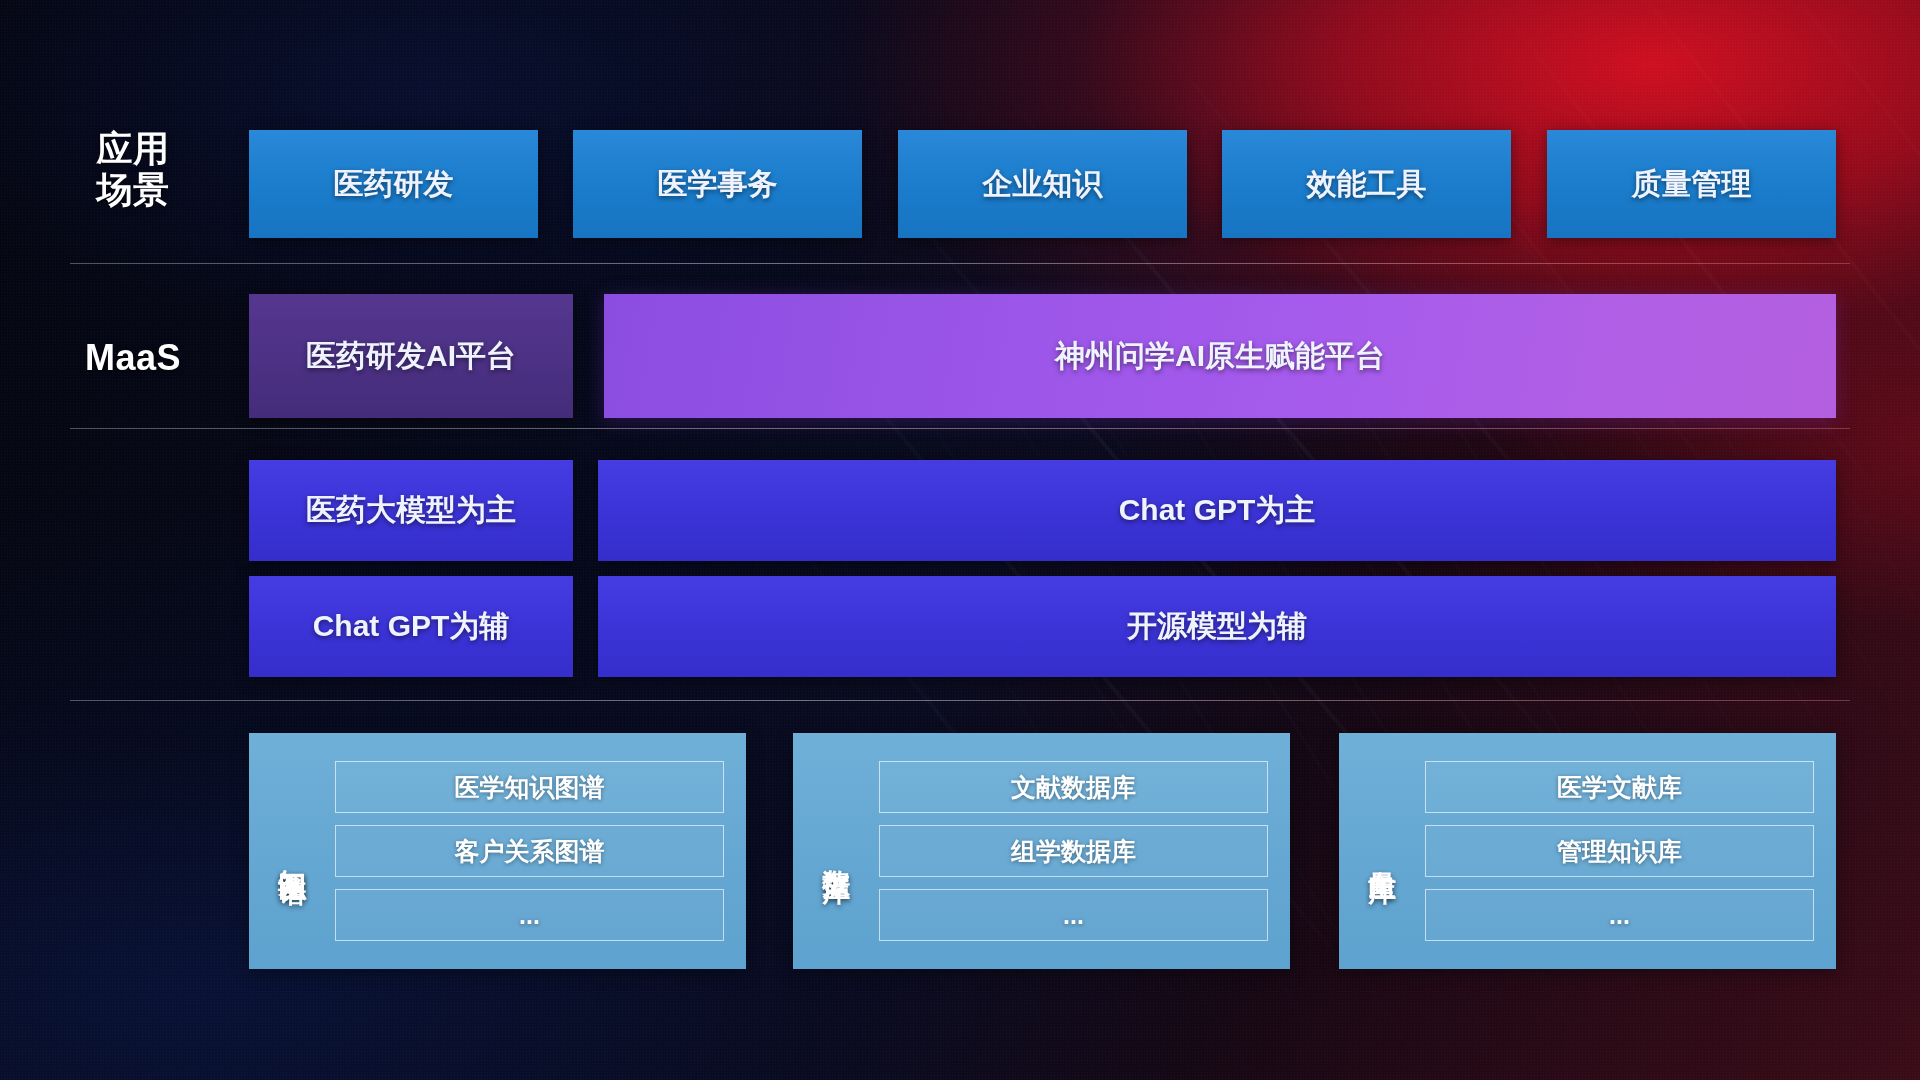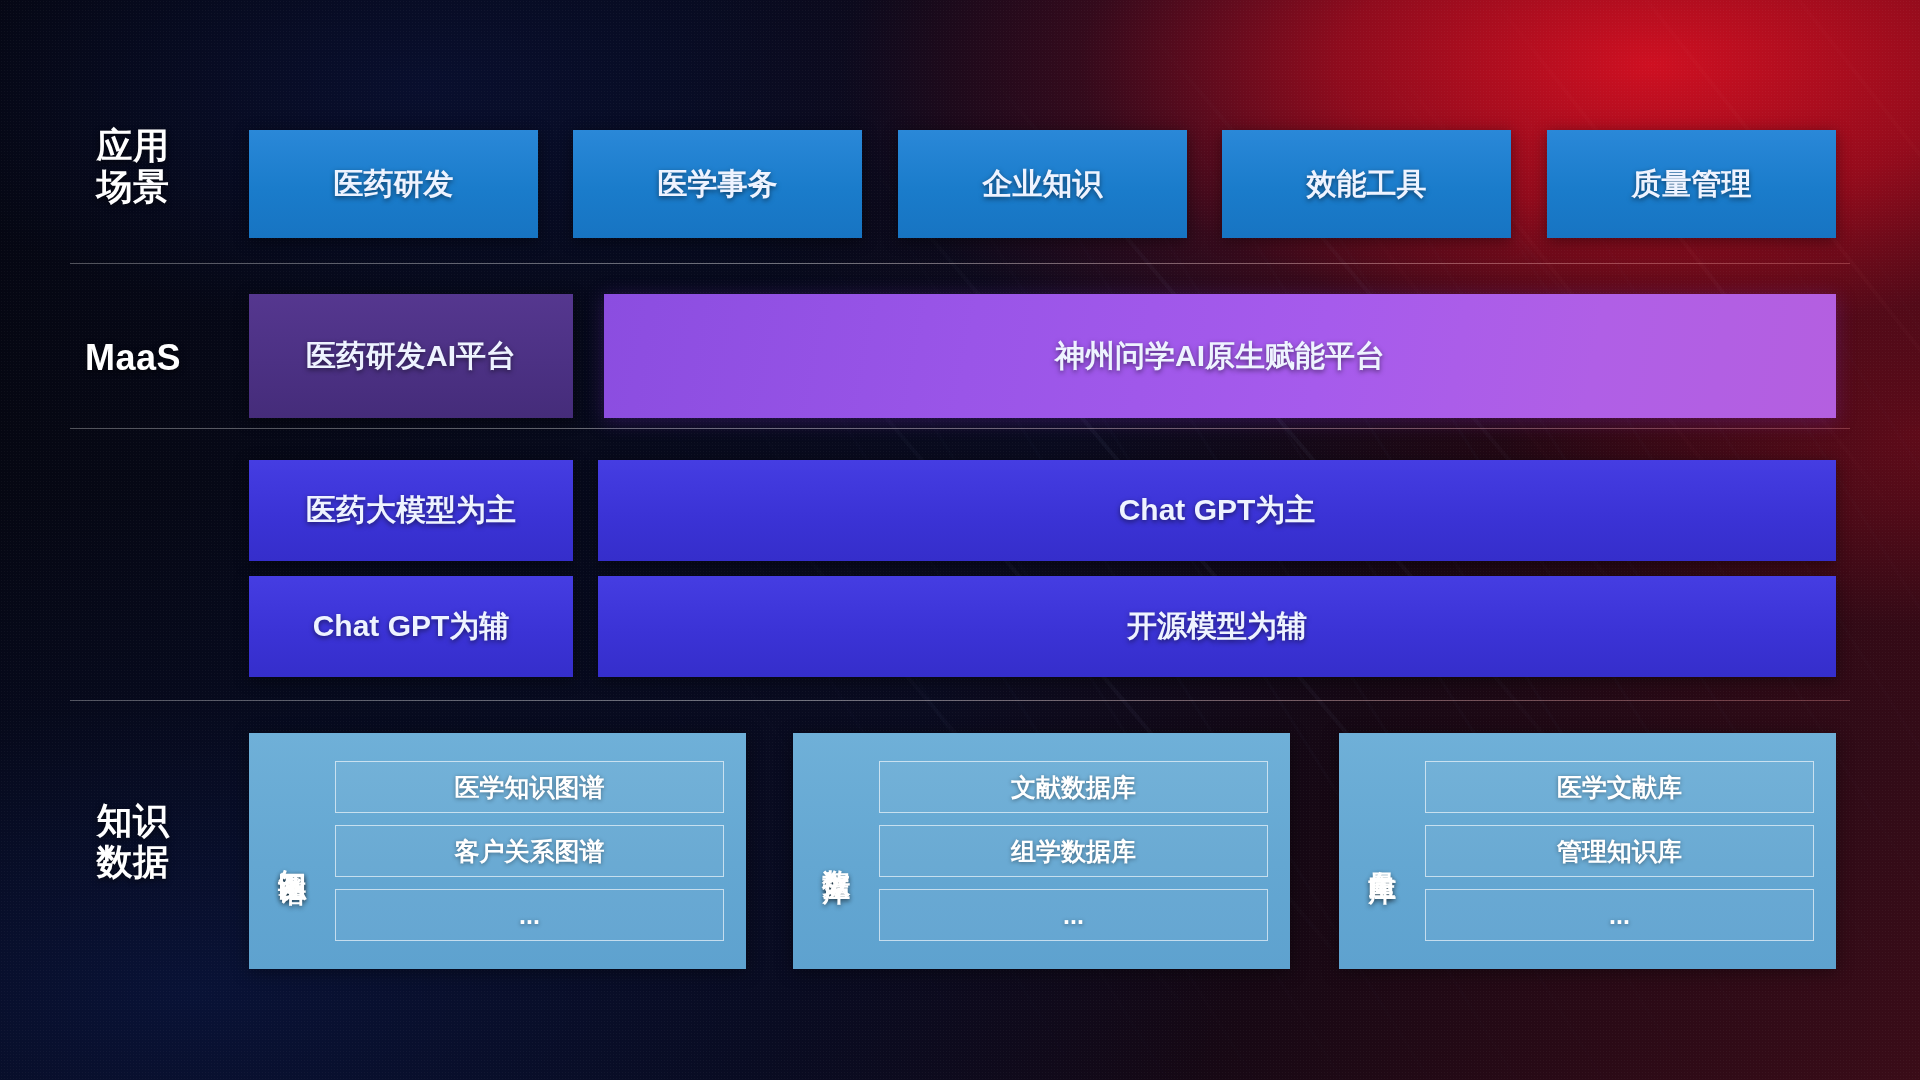--- a/index.html
+++ b/index.html
@@ -101,21 +101,21 @@
   <div class="bg-streaks2"></div>
   <div class="bg-streaks3"></div>
   <div class="bg-noise"></div>
 
   <div id="diagram">
 
     <div class="rail" style="left:70px;top:263px;width:1780px;"></div>
     <div class="rail" style="left:70px;top:428px;width:1780px;"></div>
     <div class="rail" style="left:70px;top:700px;width:1780px;"></div>
 
-    <div class="rowlabel" style="left:70px;top:128px;width:126px;font-size:36px;font-family:Liberation Mono, monospace;">
+    <div class="rowlabel" style="left:70px;top:128px;width:126px;font-size:36px;">
       <div>应用</div>
       <div>场景</div>
     </div>
 
     <div class="cell app-box" style="position:absolute;left:249px;top:130px;width:289px;height:108px;font-size:30px;">
       <span>医药研发</span>
       </div>
     <div class="cell app-box" style="position:absolute;left:573px;top:130px;width:289px;height:108px;font-size:30px;">
       <span>医学事务</span>
       </div>
@@ -148,24 +148,20 @@
       <span>Chat GPT为主</span>
       </div>
 
     <div class="cell algo-box" style="position:absolute;left:249px;top:576px;width:324px;height:101px;font-size:30px;">
       <span>Chat GPT为辅</span>
       </div>
     <div class="cell algo-box" style="position:absolute;left:598px;top:576px;width:1238px;height:101px;font-size:30px;">
       <span>开源模型为辅</span>
       </div>
 
-    <div class="rowlabel" style="left:70px;top:800px;width:126px;font-size:36px;">
-      <div>知识</div>
-      <div>数据</div>
-    </div>
 
     <div class="kn-panel" style="position:absolute;left:249px;top:733px;width:497px;height:236px;">
       <div class="kn-vlabel" style="width:86px;font-size:28px;">知识图谱</div>
       <div class="kn-items" style="padding:14px 22px 14px 0;gap:12px;">
         <div class="kn-item" style="height:50px;font-size:25px;">医学知识图谱</div>
         <div class="kn-item" style="height:50px;font-size:25px;">客户关系图谱</div>
         <div class="kn-item" style="height:50px;font-size:25px;">...</div>
       </div>
     </div>
 

